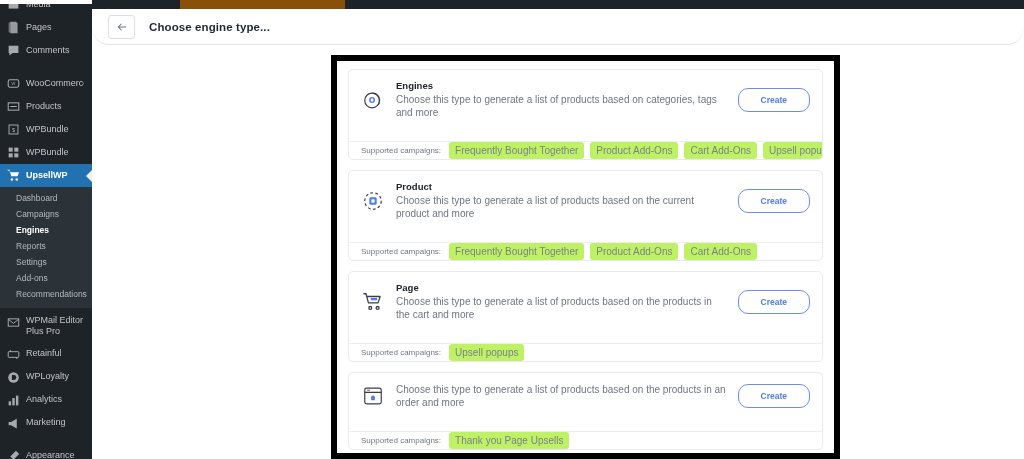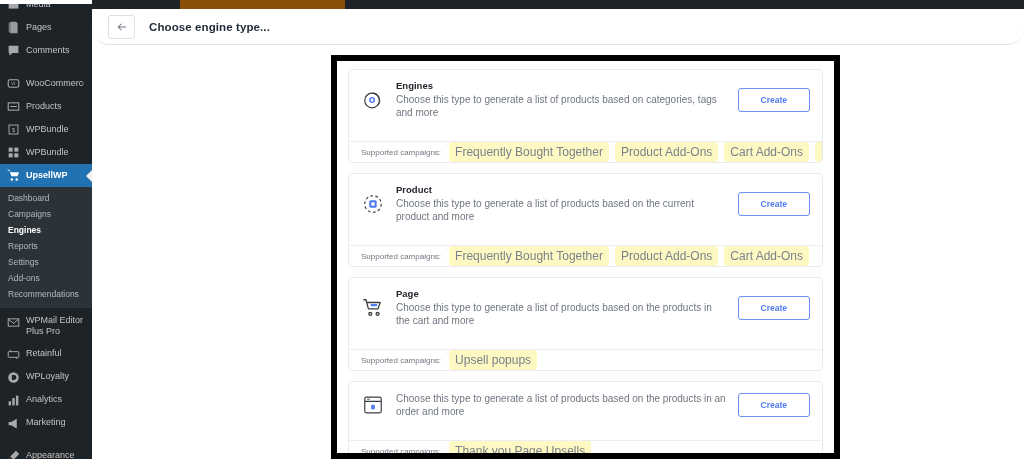--- a/index.html
+++ b/index.html
@@ -44,21 +44,21 @@
   .menu-item.active .mi-ico { color: #fff; }
   .menu-item.active::after {
     content: "";
     position: absolute; right: -1px; top: 50%;
     transform: translateY(-50%);
     border-style: solid;
     border-width: 7px 7px 7px 0;
     border-color: transparent #f0f0f1 transparent transparent;
   }
   .menu-gap { height: 10px; }
-  .submenu { background: #2c3338; padding: 3px 0 6px 0; }
+  .submenu { background: #2c3338; padding: 3px 0 6px 8px; }
   .submenu-item {
     padding: 3px 8px 3px 8px;
     font-size: 8.5px;
     color: #b6b8bb;
     white-space: nowrap;
   }
   .submenu-item.current { color: #fff; font-weight: bold; }
   .mi-label { overflow: hidden; }
 
   
@@ -149,21 +149,21 @@
     margin-bottom: 2px;
   }
   .card-desc {
     font-size: 10px;
     color: #6f7680;
     line-height: 1.3;
   }
   .create-btn {
     flex: 0 0 auto;
     border: 1px solid #6b8df5;
-    border-radius: 3px;
+    border-radius: 10px;
     color: #4f7bf0;
     background: #fff;
     font-size: 8.5px;
     font-weight: bold;
     padding: 6px 22px;
     cursor: pointer;
     white-space: nowrap;
   }
   .card-bottom {
     border-top: 1px solid #eceef0;
@@ -173,24 +173,24 @@
     flex-wrap: nowrap;
     margin-top: 12px;
   }
   .sc-label {
     font-size: 8px;
     color: #6f7680;
     white-space: nowrap;
     margin-right: 2px;
   }
   .chip {
-    background: #fef9c3;
+    background: #bef264;
     color: #7b818b;
     border-radius: 3px;
-    font-size: 12px;
+    font-size: 10px;
     padding: 3px 6px;
     white-space: nowrap;
   }
 </style>
 </head>
 <body>
 
 <div id="wp-sidebar">
 
   <div class="menu-item partial">

